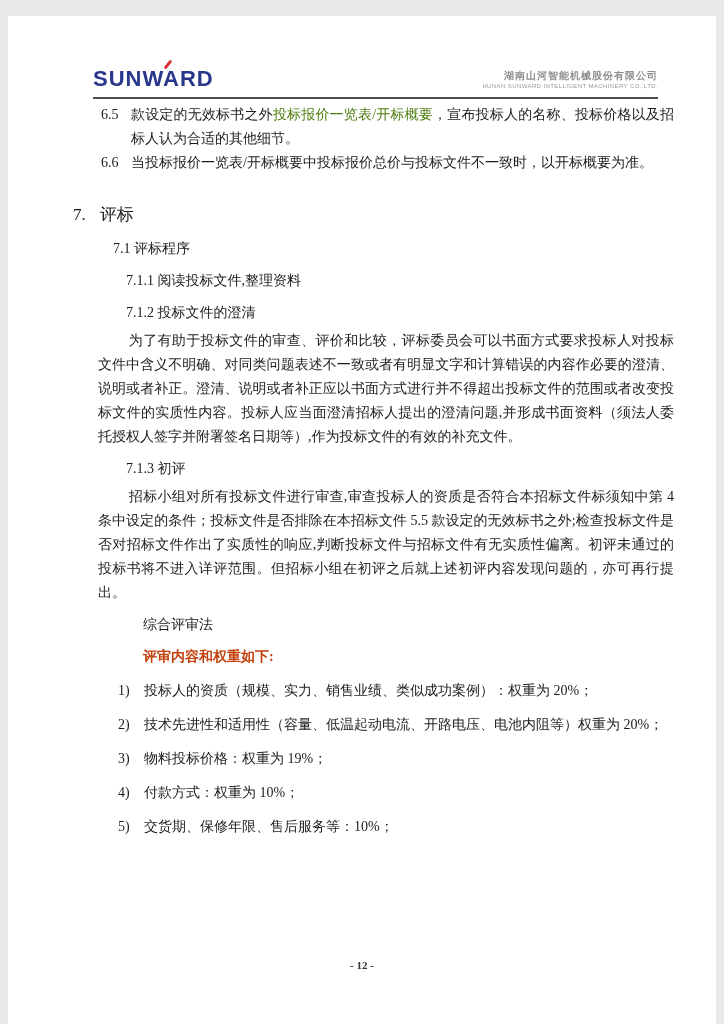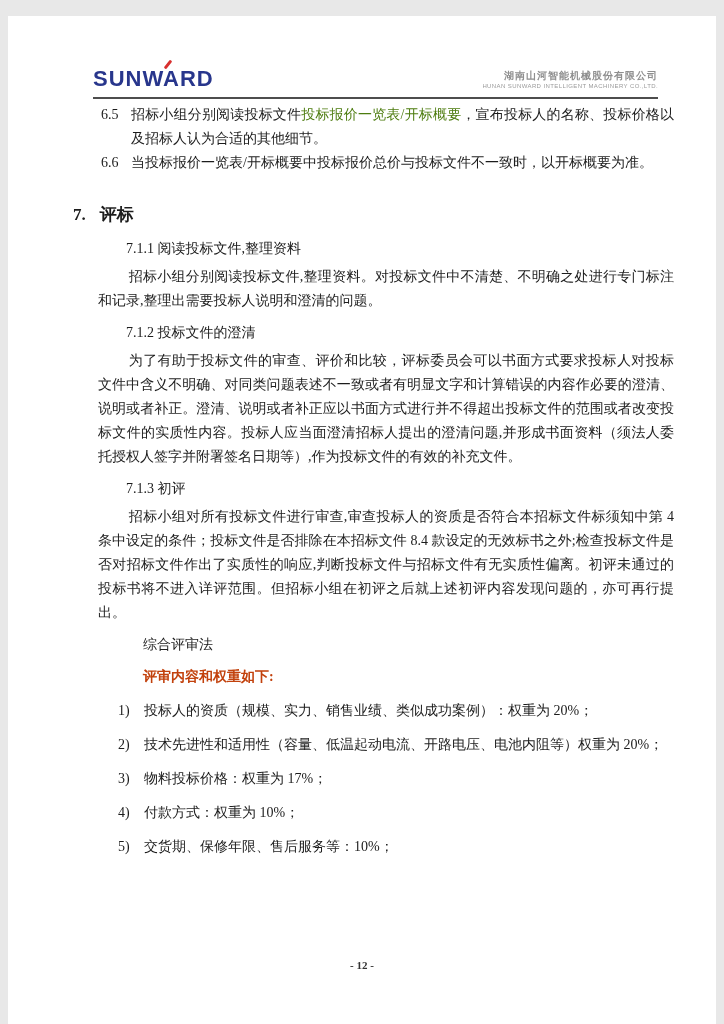--- a/index.html
+++ b/index.html
@@ -48,21 +48,21 @@
   
   .content {
     position:absolute; top:87px; left:60px; width:606px;
     font-size:14px; line-height:24px;
   }
   .clause { display:flex; margin-left:33px; text-align:justify; }
   .clause .num { flex:0 0 30px; }
   .clause .txt { flex:1; }
   .red { color:#4d7c0f; }
 
-  .h7 { margin-top:26px; margin-left:5px; font-size:17px; font-weight:bold; line-height:28px; }
+  .h7 { margin-top:26px; margin-left:5px; font-size:17px; font-weight:normal; line-height:28px; }
   .h7 .h7-num { margin-right:14px; }
   .h71  { margin-top:8px;  margin-left:45px; }
   .h71x { margin-top:8px;  margin-left:58px; }
 
   .para {
     margin-top:4px; margin-left:30px;
     text-indent:2.2em; text-align:justify;
   }
 
   .method  { margin-top:8px; margin-left:75px; }
@@ -93,57 +93,57 @@
     <div class="company">
       <div class="company-cn">湖南山河智能机械股份有限公司</div>
       <div class="company-en">HUNAN SUNWARD INTELLIGENT MACHINERY CO.,LTD.</div>
     </div>
   </div>
 
   <div class="content">
 
     <div class="clause">
       <span class="num">6.5</span>
-      <span class="txt"><span>招标小组分别阅读投标文件</span><span class="red">投标报价一览表/开标概要</span><span>，宣布投标人的名称、投标价格以及招标人认为合适的其他细节。</span></span>
+      <span class="txt"><span>款设定的无效标书之外</span><span class="red">投标报价一览表/开标概要</span><span>，宣布投标人的名称、投标价格以及招标人认为合适的其他细节。</span></span>
     </div>
 
     <div class="clause">
       <span class="num">6.6</span>
       <span class="txt">当投标报价一览表/开标概要中投标报价总价与投标文件不一致时，以开标概要为准。</span>
     </div>
 
     <div class="h7">
       <span class="h7-num">7.</span><span>评标</span>
     </div>
 
+    <div class="h71">7.1 评标程序</div>
 
     <div class="h71x">7.1.1 阅读投标文件,整理资料</div>
-    <div class="para">招标小组分别阅读投标文件,整理资料。对投标文件中不清楚、不明确之处进行专门标注和记录,整理出需要投标人说明和澄清的问题。</div>
 
     <div class="h71x">7.1.2 投标文件的澄清</div>
     <div class="para">为了有助于投标文件的审查、评价和比较，评标委员会可以书面方式要求投标人对投标文件中含义不明确、对同类问题表述不一致或者有明显文字和计算错误的内容作必要的澄清、说明或者补正。澄清、说明或者补正应以书面方式进行并不得超出投标文件的范围或者改变投标文件的实质性内容。投标人应当面澄清招标人提出的澄清问题,并形成书面资料（须法人委托授权人签字并附署签名日期等）,作为投标文件的有效的补充文件。</div>
 
     <div class="h71x">7.1.3 初评</div>
-    <div class="para">招标小组对所有投标文件进行审查,审查投标人的资质是否符合本招标文件标须知中第 4 条中设定的条件；投标文件是否排除在本招标文件 8.4 款设定的无效标书之外;检查投标文件是否对招标文件作出了实质性的响应,判断投标文件与招标文件有无实质性偏离。初评未通过的投标书将不进入详评范围。但招标小组在初评之后就上述初评内容发现问题的，亦可再行提出。</div>
+    <div class="para">招标小组对所有投标文件进行审查,审查投标人的资质是否符合本招标文件标须知中第 4 条中设定的条件；投标文件是否排除在本招标文件 5.5 款设定的无效标书之外;检查投标文件是否对招标文件作出了实质性的响应,判断投标文件与招标文件有无实质性偏离。初评未通过的投标书将不进入详评范围。但招标小组在初评之后就上述初评内容发现问题的，亦可再行提出。</div>
 
 
     <div class="method">综合评审法</div>
     <div class="weights">评审内容和权重如下:</div>
 
     <div class="witem">
       <span class="wnum">1)</span>
       <span class="wtxt">投标人的资质（规模、实力、销售业绩、类似成功案例）：权重为 20%；</span>
     </div>
     <div class="witem">
       <span class="wnum">2)</span>
       <span class="wtxt">技术先进性和适用性（容量、低温起动电流、开路电压、电池内阻等）权重为 20%；</span>
     </div>
     <div class="witem">
       <span class="wnum">3)</span>
-      <span class="wtxt">物料投标价格：权重为 17%；</span>
+      <span class="wtxt">物料投标价格：权重为 19%；</span>
     </div>
     <div class="witem">
       <span class="wnum">4)</span>
       <span class="wtxt">付款方式：权重为 10%；</span>
     </div>
     <div class="witem">
       <span class="wnum">5)</span>
       <span class="wtxt">交货期、保修年限、售后服务等：10%；</span>
     </div>
 

